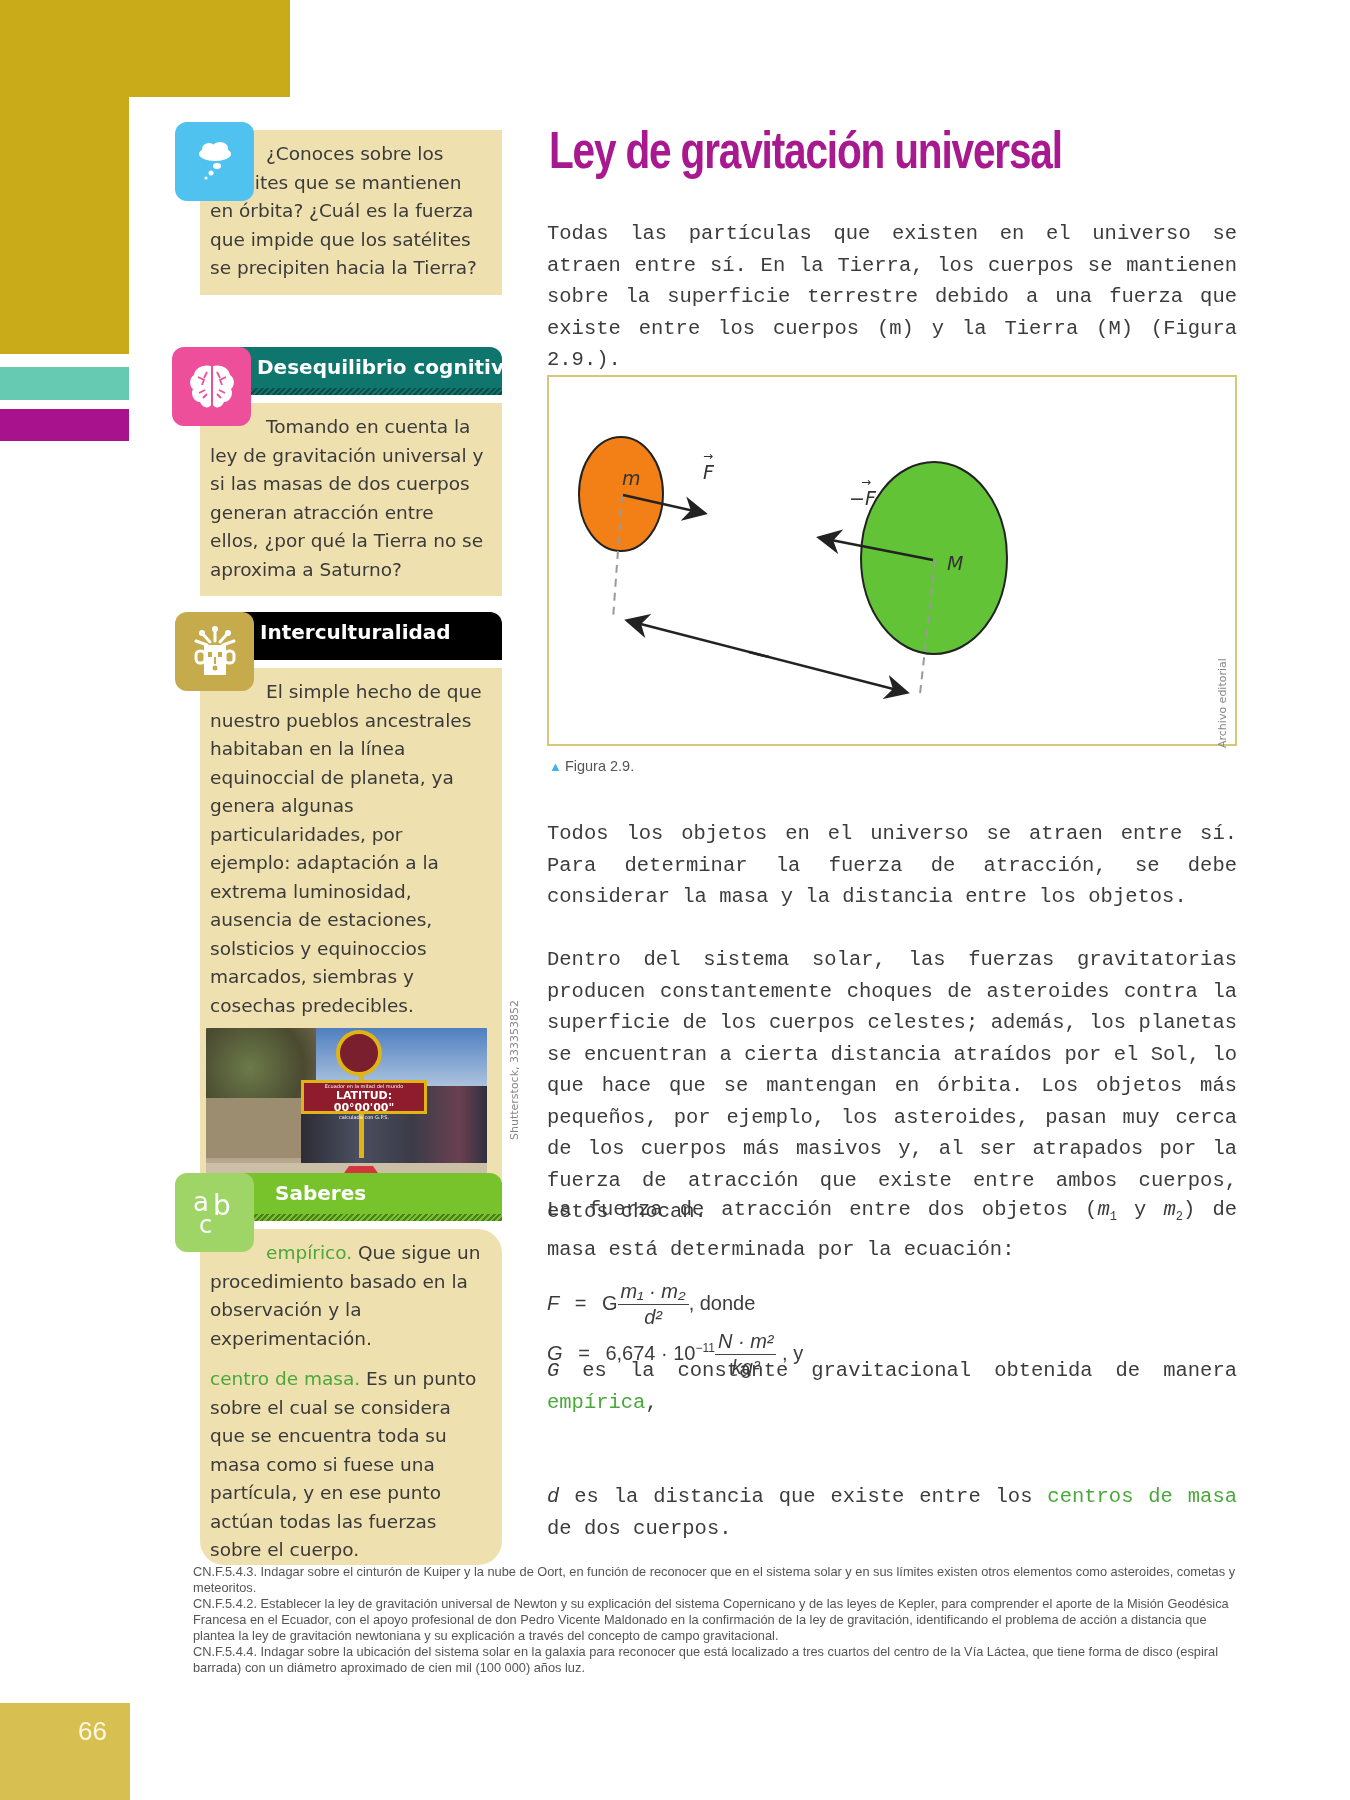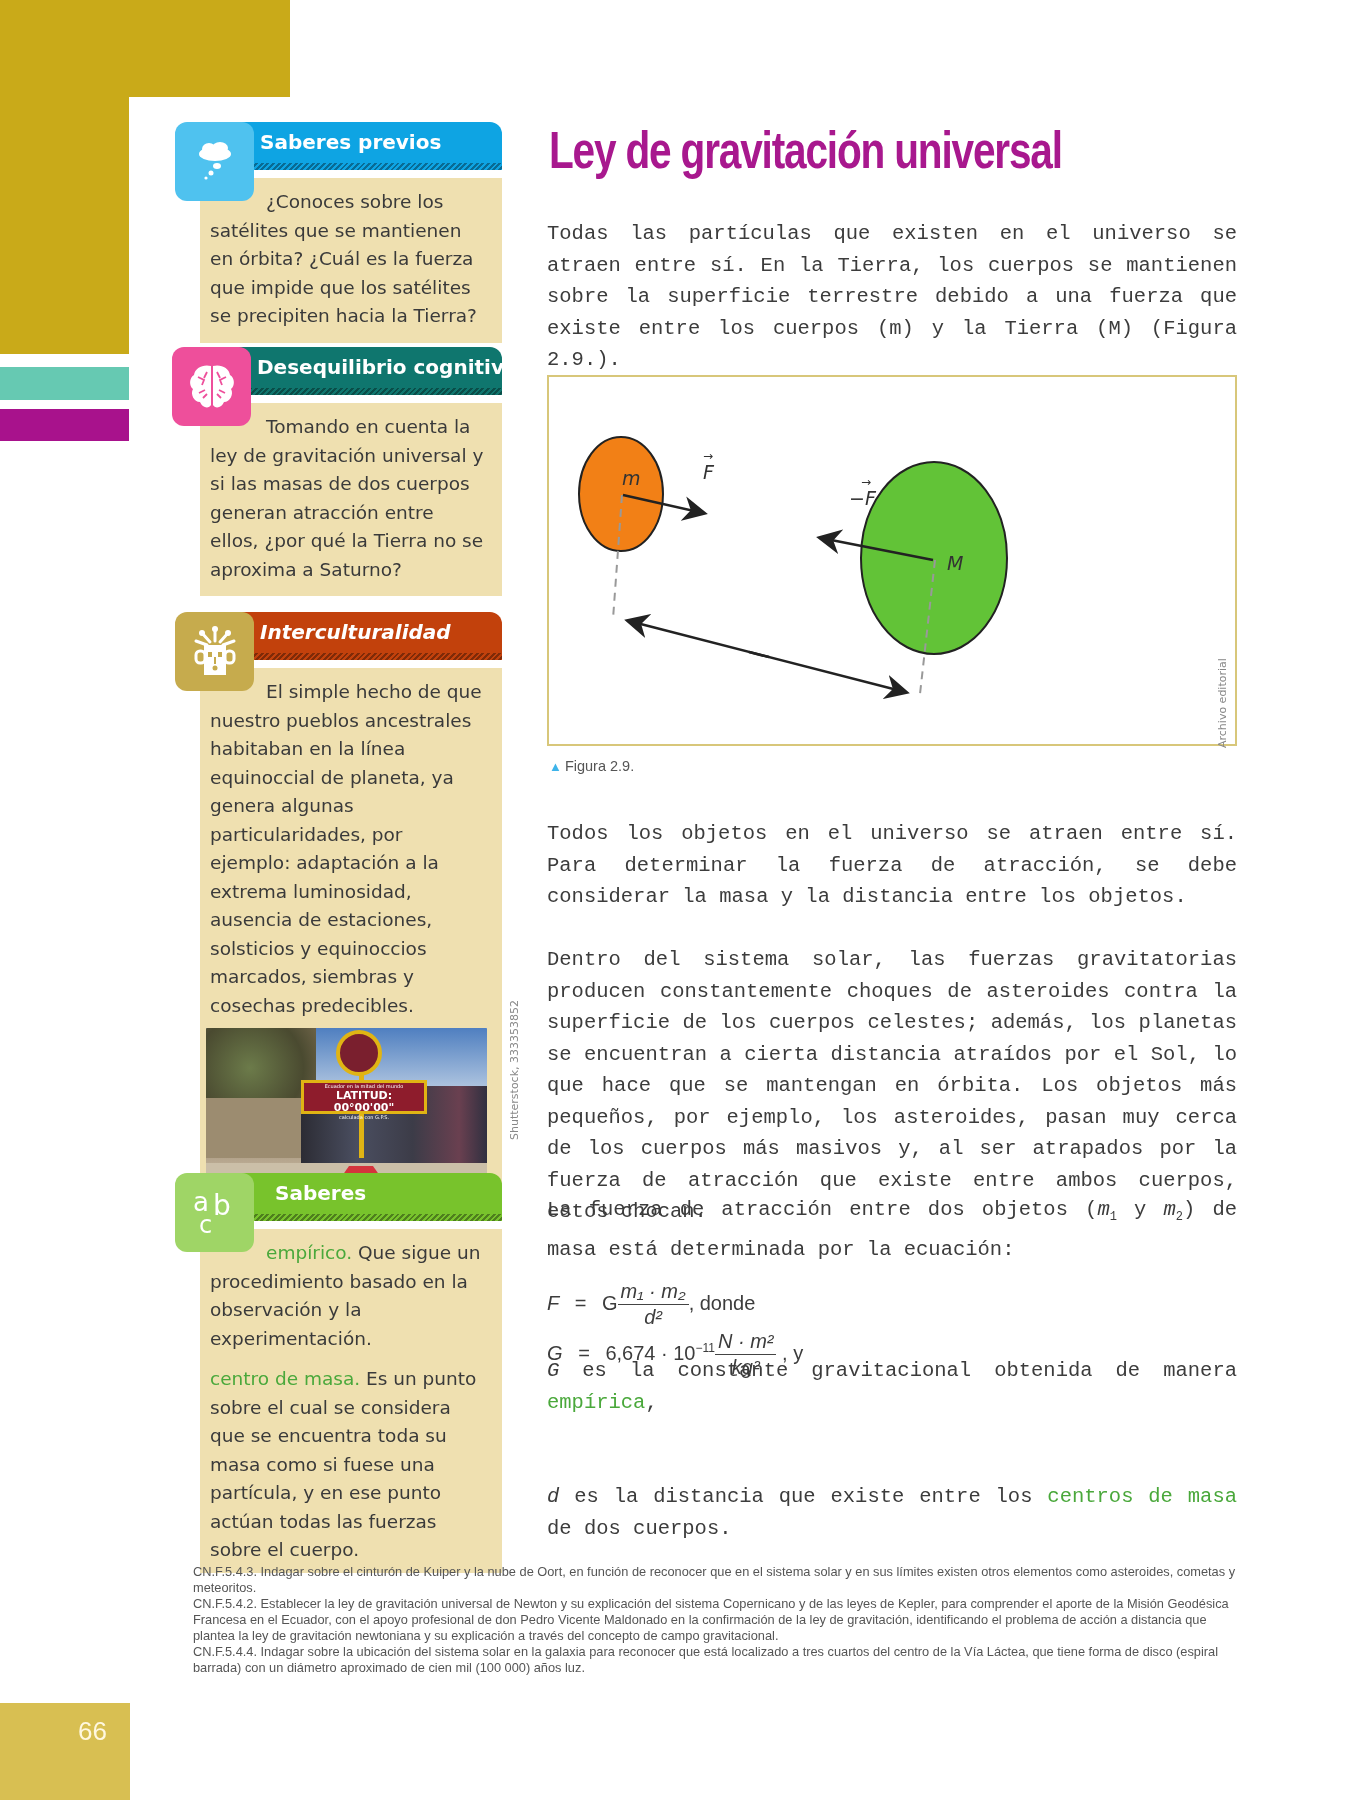--- a/index.html
+++ b/index.html
@@ -25,21 +25,21 @@
     .sbox .body .indent { display: inline-block; width: 56px; }
     .green-term { color: #4aa83b; }
 
     .b1 { top: 122px; }
     .b1 .head { background: #0ea4e3; }
     .b1 .icon { background: #4fc2ef; }
     .b2 { top: 347px; }
     .b2 .head { background: #0f766e; }
     .b2 .icon { background: #ee4f9b; left: -3px; }
     .b3 { top: 612px; }
-    .b3 .head { background: #c2410c; font-style: italic; }
+    .b3 .head { background: #000000; }
     .b3 .icon { background: #c6ab4d; }
     .b4 { top: 1173px; }
     .b4 .head { background: #78c32c; }
     .b4 .icon { background: #9fd566; }
 
     .photo { position: relative; width: 281px; height: 172px; margin: 8px 0 0 -4px; overflow: hidden; border-radius: 1px;
       background: linear-gradient(180deg, #a8c4e0 0%, #d8e4ee 35%, #8a7a62 55%, #b8a890 78%, #cfc4b2 100%); }
     .photo .sky { position: absolute; left: 110px; top: 0; width: 171px; height: 80px; background: linear-gradient(180deg, #4f7fc0, #cfdcea); }
     .photo .trees { position: absolute; left: 0; top: 0; width: 110px; height: 100px; background: radial-gradient(circle at 40% 40%, #6c7b4a, #4a4a30 60%, #7d6e52); }
     .photo .wall { position: absolute; left: 0; top: 70px; width: 100px; height: 60px; background: #9c8c70; }
@@ -90,24 +90,20 @@
 <section class="sbox b1">
   <div class="icon">
     <svg width="50" height="50" viewBox="0 0 50 50">
       <ellipse cx="25" cy="17" rx="16" ry="7" fill="#fff"></ellipse>
       <ellipse cx="19" cy="12" rx="7" ry="6" fill="#fff"></ellipse>
       <ellipse cx="30" cy="11" rx="8" ry="6" fill="#fff"></ellipse>
       <ellipse cx="27" cy="29" rx="4" ry="3" fill="#fff"></ellipse>
       <circle cx="21" cy="36" r="2.5" fill="#fff"></circle>
       <circle cx="16" cy="41" r="1.6" fill="#fff"></circle>
     </svg>
-  </div>
-  <div class="head">
-    <span class="title">Saberes previos</span>
-    <div class="hatch"></div>
   </div>
   <div class="body">
     <span class="indent"></span><span>¿Conoces sobre los satélites que se mantienen en órbita? ¿Cuál es la fuerza que impide que los satélites se precipiten hacia la Tierra?</span>
   </div>
 </section>
 
 <section class="sbox b2">
   <div class="icon">
     <svg width="54" height="54" viewBox="0 0 54 54">
       <path d="M26 6 C18 4 10 8 9 15 C4 18 4 26 8 29 C5 34 9 42 15 42 C17 48 24 49 26 45 Z" fill="#fff"></path>
@@ -176,21 +172,21 @@
     <svg width="56" height="56" viewBox="0 0 56 56">
       <text x="6" y="26" fill="#fff" font-size="26" font-family="DejaVu Sans, sans-serif">a</text>
       <text x="26" y="30" fill="#fff" font-size="28" font-family="DejaVu Sans, sans-serif">b</text>
       <text x="12" y="48" fill="#fff" font-size="24" font-family="DejaVu Sans, sans-serif">c</text>
     </svg>
   </div>
   <div class="head">
     <span class="title" style="left:75px;">Saberes</span>
     <div class="hatch"></div>
   </div>
-  <div class="body" style="padding-bottom:8px;">
+  <div class="body" style="padding-bottom:0;border-radius:24px;">
     <p><span class="indent"></span><span class="green-term">empírico.</span><span> Que sigue un procedimiento basado en la observación y la experimentación.</span></p>
     <p style="margin-top:12px;"><span class="green-term">centro de masa.</span><span> Es un punto sobre el cual se considera que se encuentra toda su masa como si fuese una partícula, y en ese punto actúan todas las fuerzas sobre el cuerpo.</span></p>
   </div>
 </section>
 
 <h1 class="page-title">Ley de gravitación universal</h1>
 
 <p class="main para p1">Todas las partículas que existen en el universo se atraen entre sí. En la Tierra, los cuerpos se mantienen sobre la superficie terrestre debido a una fuerza que existe entre los cuerpos (m) y la Tierra (M) (Figura 2.9.).</p>
 
 <div class="figure">

